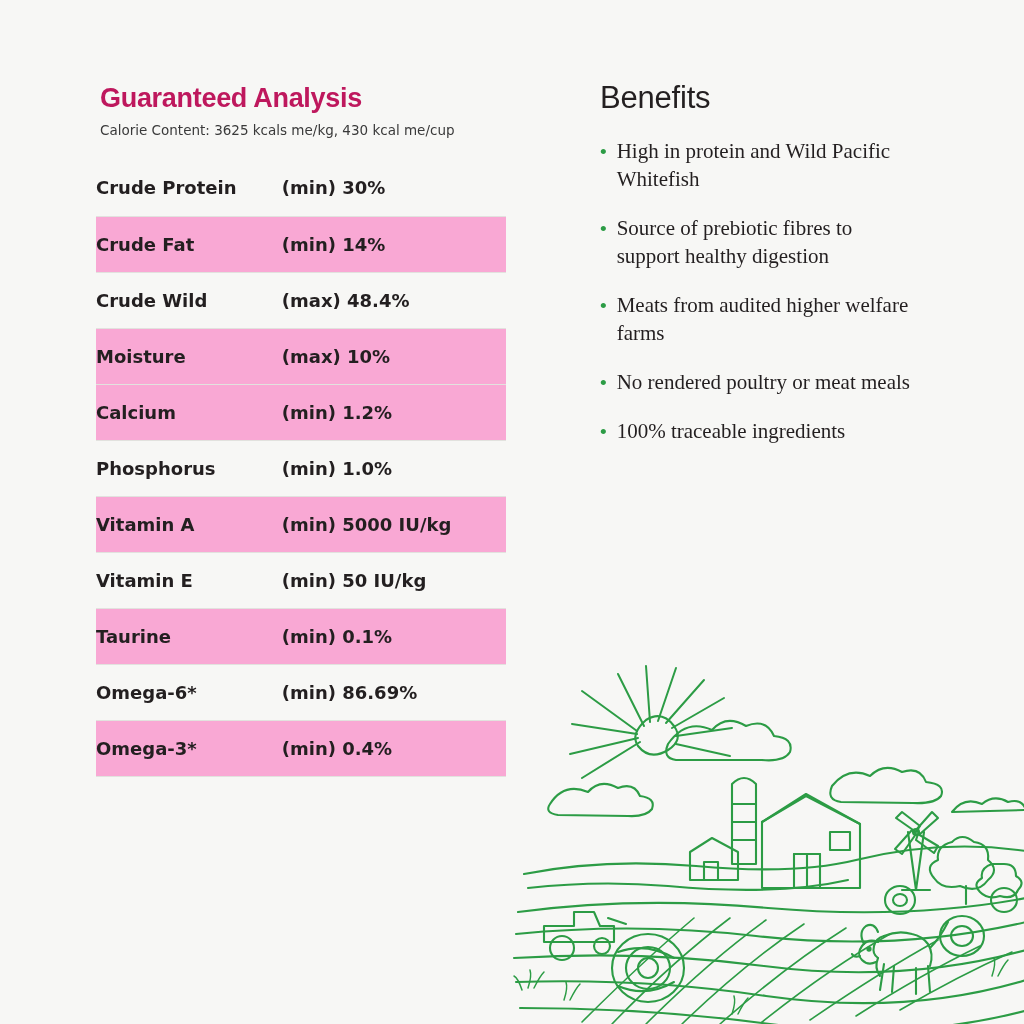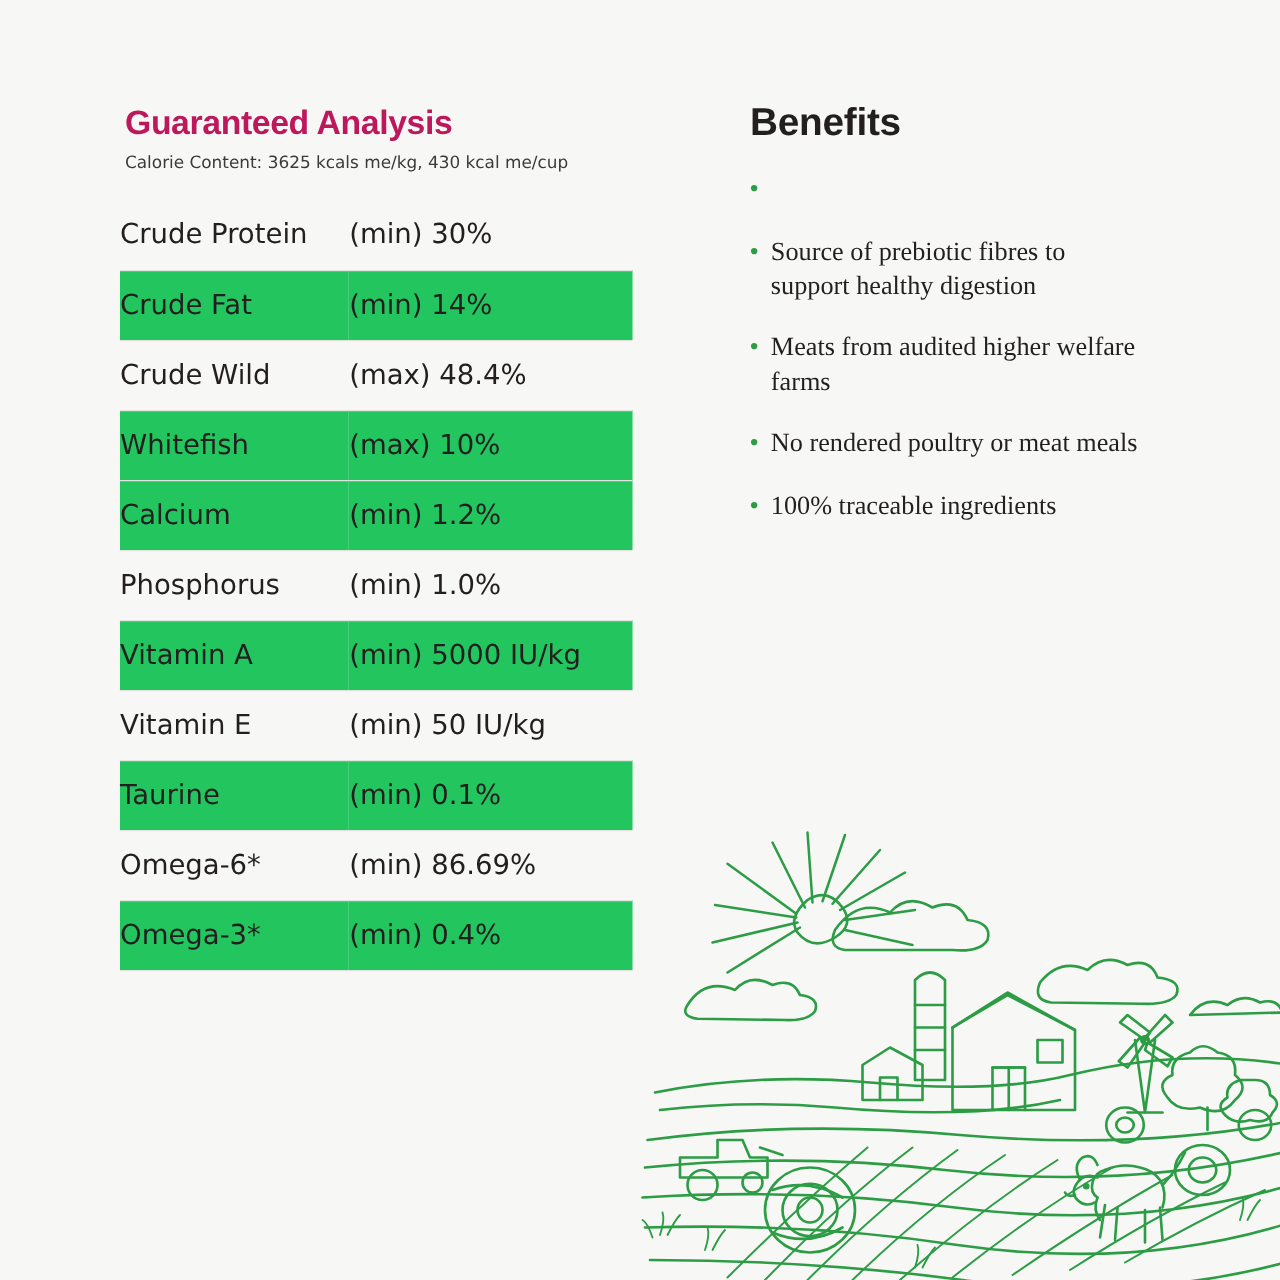--- a/index.html
+++ b/index.html
@@ -45,29 +45,30 @@
   }
 
   .nutrient-table {
     width: 410px;
     border-collapse: collapse;
   }
   .nutrient-row {
     height: 56px;
   }
   .nutrient-row.alt {
-    background: #22c55e;
+    background: #f9a8d4;
   }
   .nutrient-row td {
     vertical-align: middle;
-    font-size: 22px;
+    font-size: 18px;
     font-family: "DejaVu Sans", sans-serif;
     color: #231f20;
     border-bottom: 1px solid #e2e2de;
     padding: 0;
+    font-weight: bold;
   }
   .nutrient-row:last-child td {
     border-bottom: 1px solid #e2e2de;
   }
   .n-name {
     padding-left: 6px;
     text-align: left;
   }
   .n-value {
     padding-right: 14px;
@@ -87,21 +88,21 @@
   
   .right-col {
     position: absolute;
     left: 600px;
     top: 80px;
     width: 360px;
   }
 
   .benefits-title {
     font-size: 31px;
-    font-weight: bold;
+    font-weight: normal;
     letter-spacing: -0.2px;
     margin: 0 0 22px 0;
     color: #231f20;
   }
 
   .benefit-item {
     display: flex;
     align-items: flex-start;
     margin-bottom: 21px;
   }
@@ -147,21 +148,21 @@
         </tr>
         <tr class="nutrient-row alt">
           <td class="n-name">Crude Fat</td>
           <td class="n-value">(min) 14%</td>
         </tr>
         <tr class="nutrient-row">
           <td class="n-name">Crude Wild</td>
           <td class="n-value">(max) 48.4%</td>
         </tr>
         <tr class="nutrient-row alt">
-          <td class="n-name">Whitefish</td>
+          <td class="n-name">Moisture</td>
           <td class="n-value">(max) 10%</td>
         </tr>
         <tr class="nutrient-row alt">
           <td class="n-name">Calcium</td>
           <td class="n-value">(min) 1.2%</td>
         </tr>
         <tr class="nutrient-row">
           <td class="n-name">Phosphorus</td>
           <td class="n-value">(min) 1.0%</td>
         </tr>
@@ -188,20 +189,21 @@
       </tbody>
     </table>
 
   </div>
 
   <div class="right-col">
     <h1 class="benefits-title">Benefits</h1>
 
     <div class="benefit-item">
       <span class="bullet">•</span>
+      <span class="benefit-text">High in protein and Wild Pacific Whitefish</span>
     </div>
     <div class="benefit-item">
       <span class="bullet">•</span>
       <span class="benefit-text">Source of prebiotic fibres to support healthy digestion</span>
     </div>
     <div class="benefit-item">
       <span class="bullet">•</span>
       <span class="benefit-text">Meats from audited higher welfare farms</span>
     </div>
     <div class="benefit-item">

